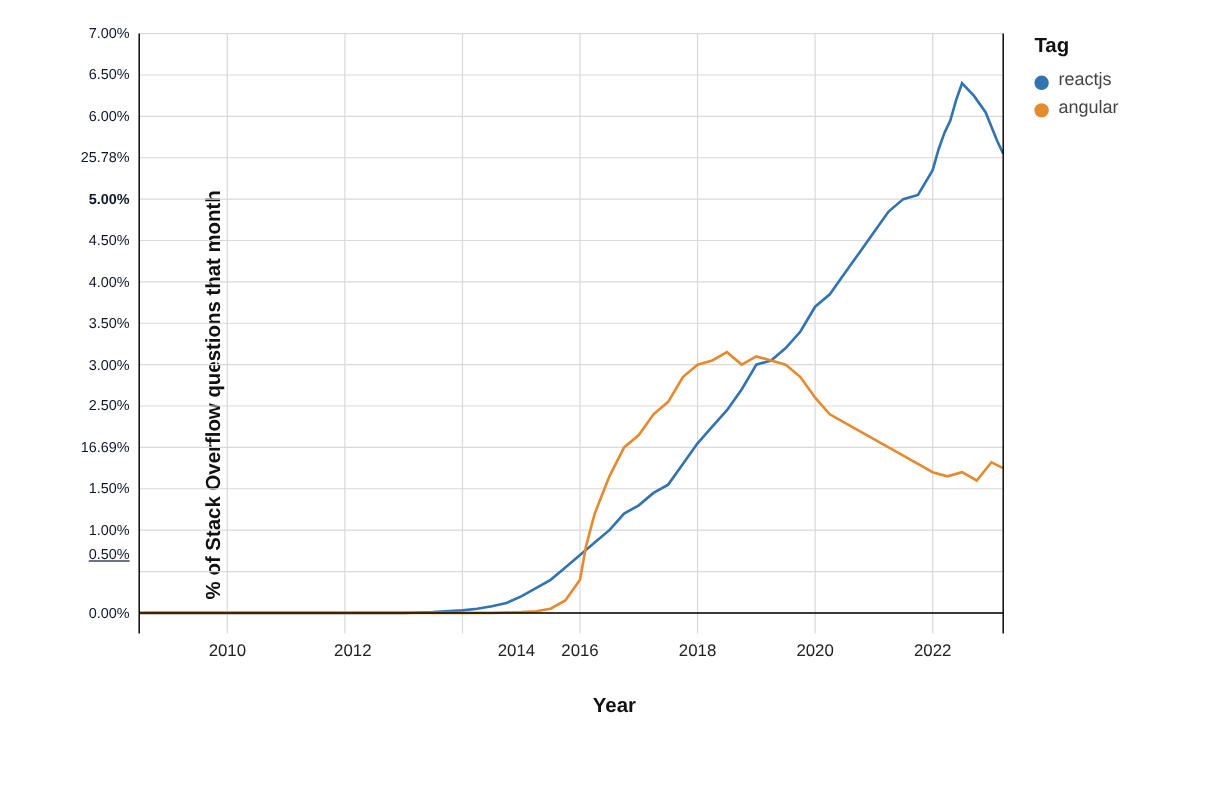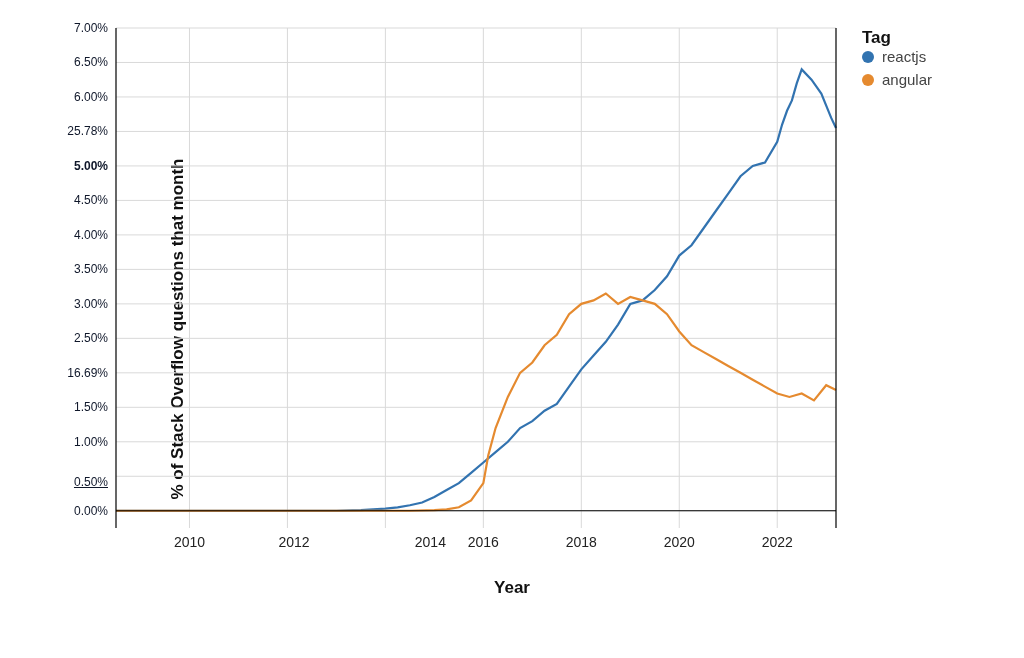--- a/index.html
+++ b/index.html
@@ -66,24 +66,25 @@
   
   .legend {
     position: absolute;
     left: 862px;
     top: 28px;
     font-size: 15px;
   }
   .legend-title {
     font-weight: 700;
     font-size: 17px;
+    margin-bottom: 10px;
   }
   .legend-item {
     display: flex;
-    align-items: center;
+    align-items: flex-end;
     gap: 8px;
     margin-bottom: 6px;
     color: #444;
   }
   .swatch {
     width: 12px;
     height: 12px;
     border-radius: 50%;
     flex: 0 0 12px;
   }
@@ -119,21 +120,21 @@
 </head>
 <body>
 
 <div class="chart-wrap">
 
   <div class="ylabel">% of Stack Overflow questions that month</div>
   <div class="xlabel">Year</div>
 
   <div class="ytick-container" id="ytick-container">
       <div class="ytick-label" style="top: 482.759px;">0.00%</div>
-      <div class="ytick-label" style="top: 454px; text-decoration: underline;">0.50%</div>
+      <div class="ytick-label" style="top: 434px; text-decoration: underline;">0.50%</div>
       <div class="ytick-label" style="top: 413.793px;">1.00%</div>
       <div class="ytick-label" style="top: 379.31px;">1.50%</div>
       <div class="ytick-label" style="top: 344.828px;">16.69%</div>
       <div class="ytick-label" style="top: 310.345px;">2.50%</div>
       <div class="ytick-label" style="top: 275.862px;">3.00%</div>
       <div class="ytick-label" style="top: 241.379px;">3.50%</div>
       <div class="ytick-label" style="top: 206.897px;">4.00%</div>
       <div class="ytick-label" style="top: 172.414px;">4.50%</div>
       <div class="ytick-label" style="top: 137.931px; font-weight: bold;">5.00%</div>
       <div class="ytick-label" style="top: 103.448px;">25.78%</div>

